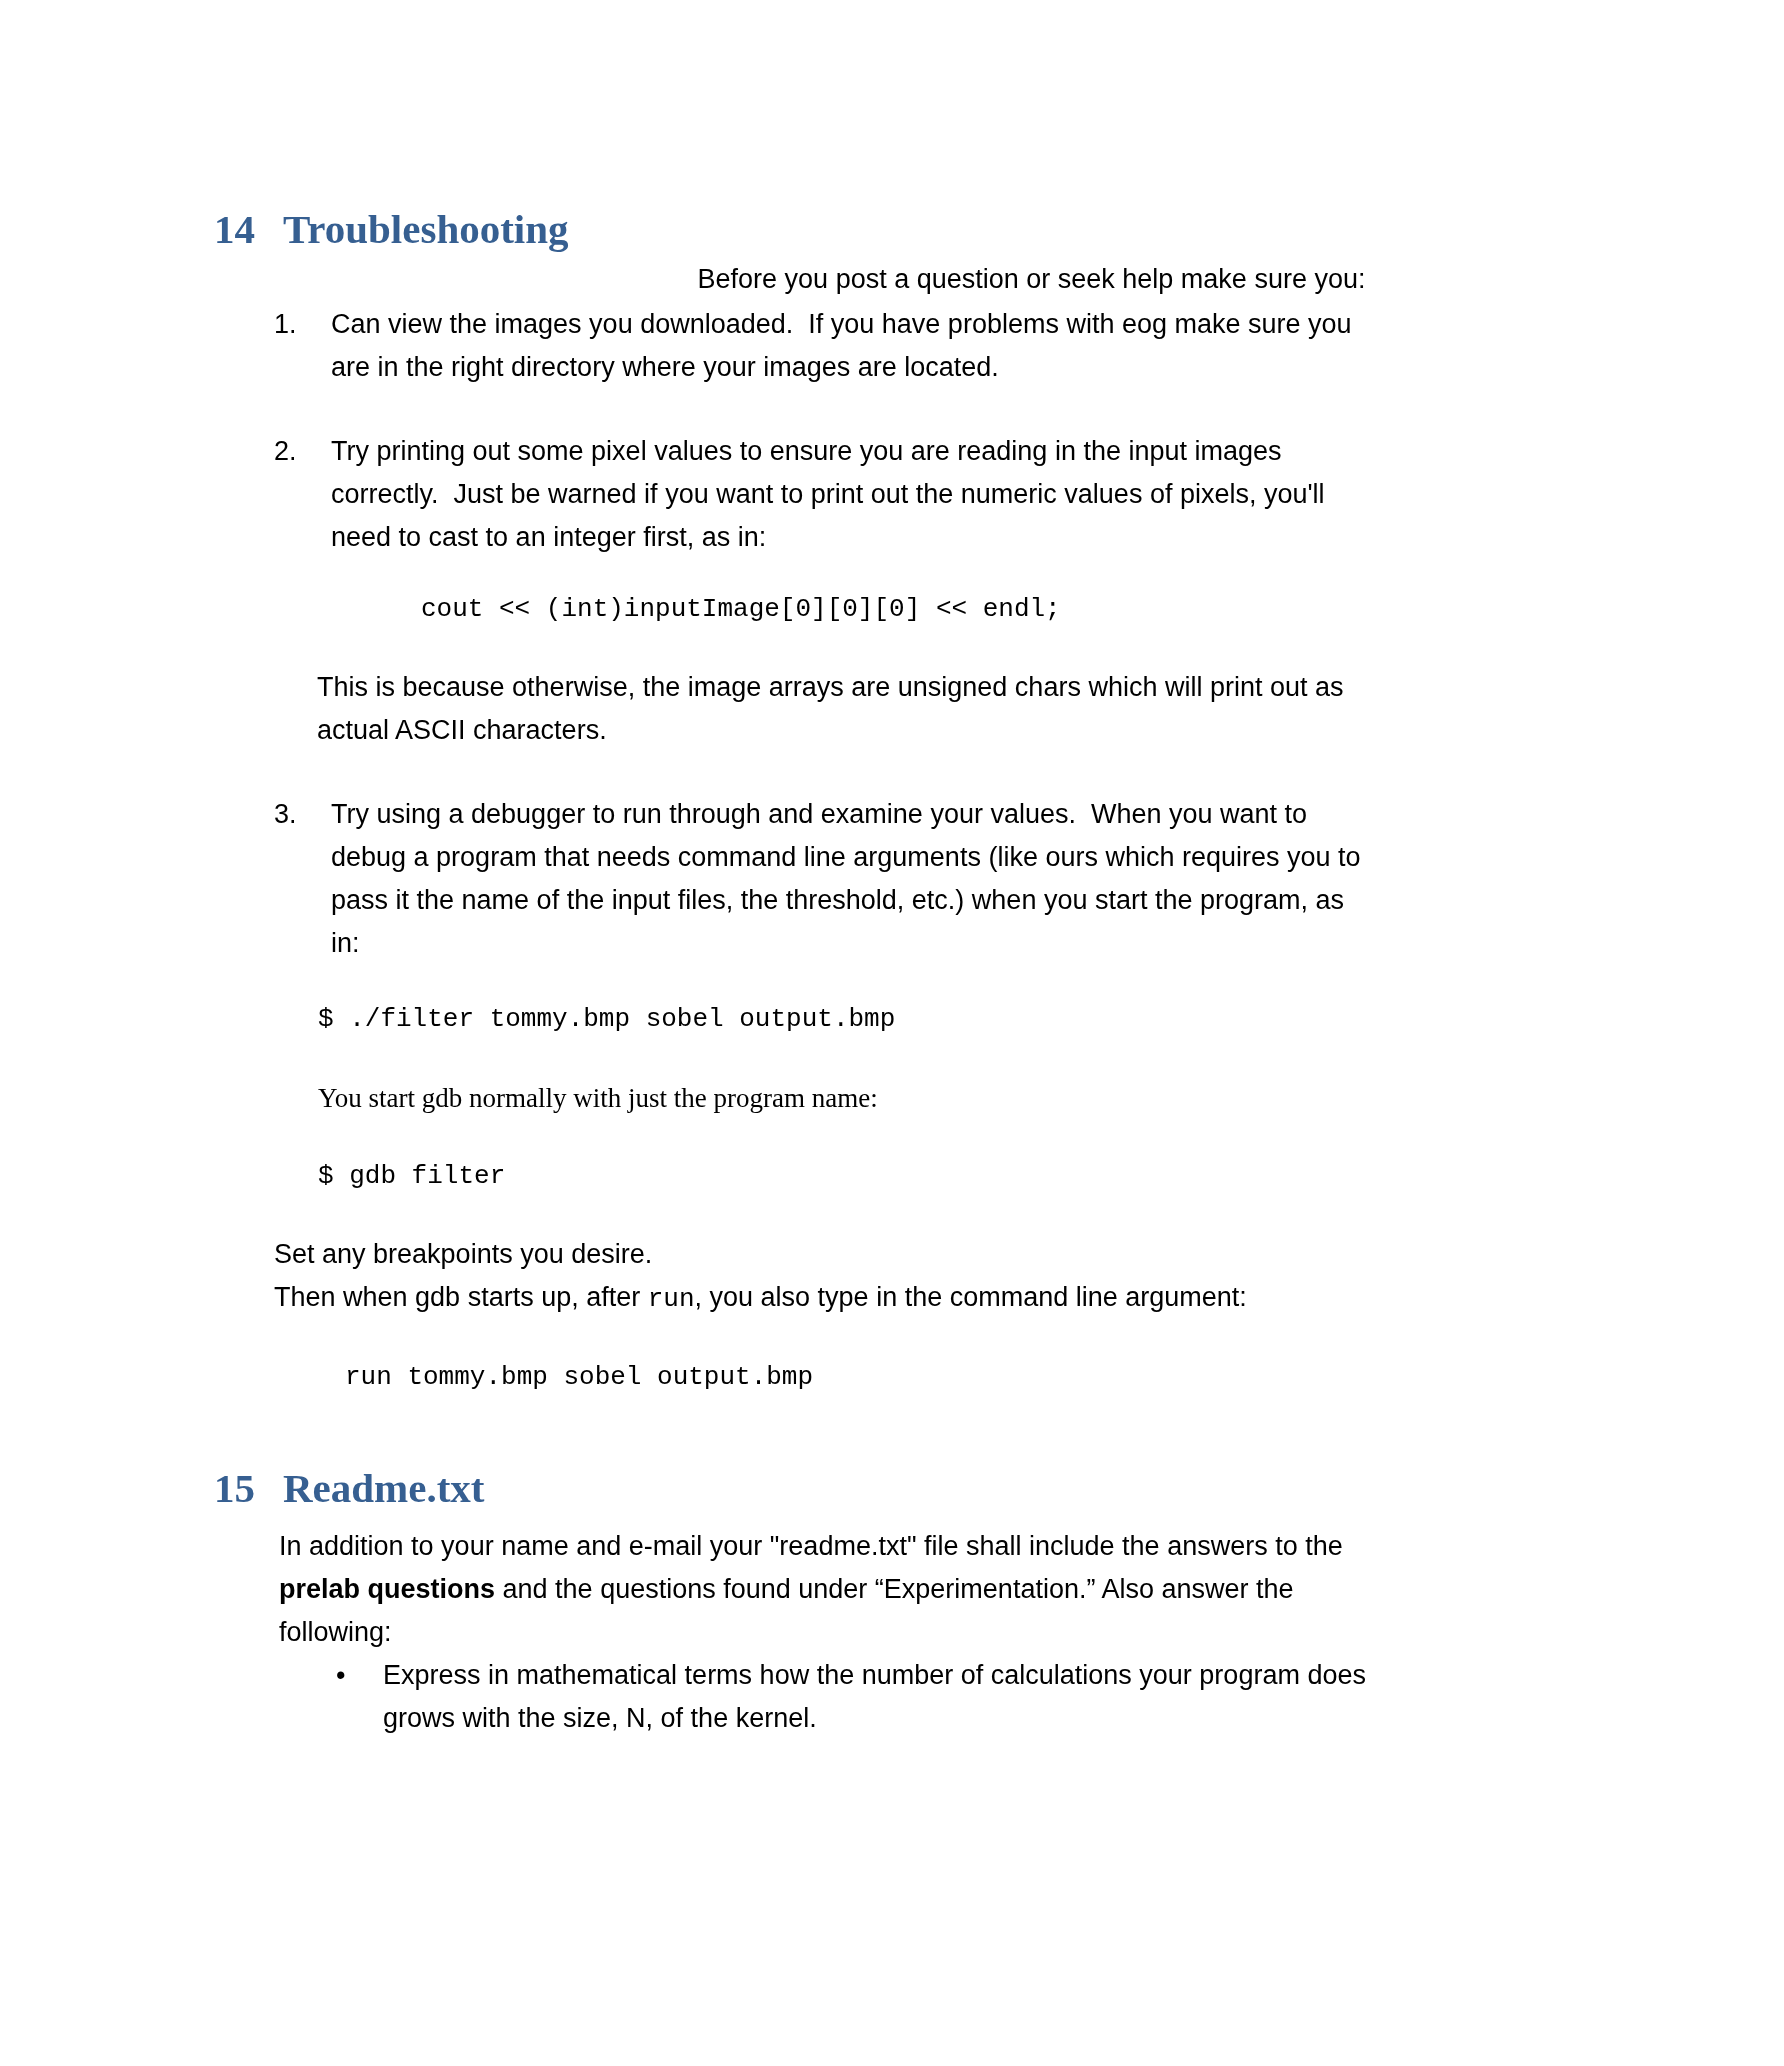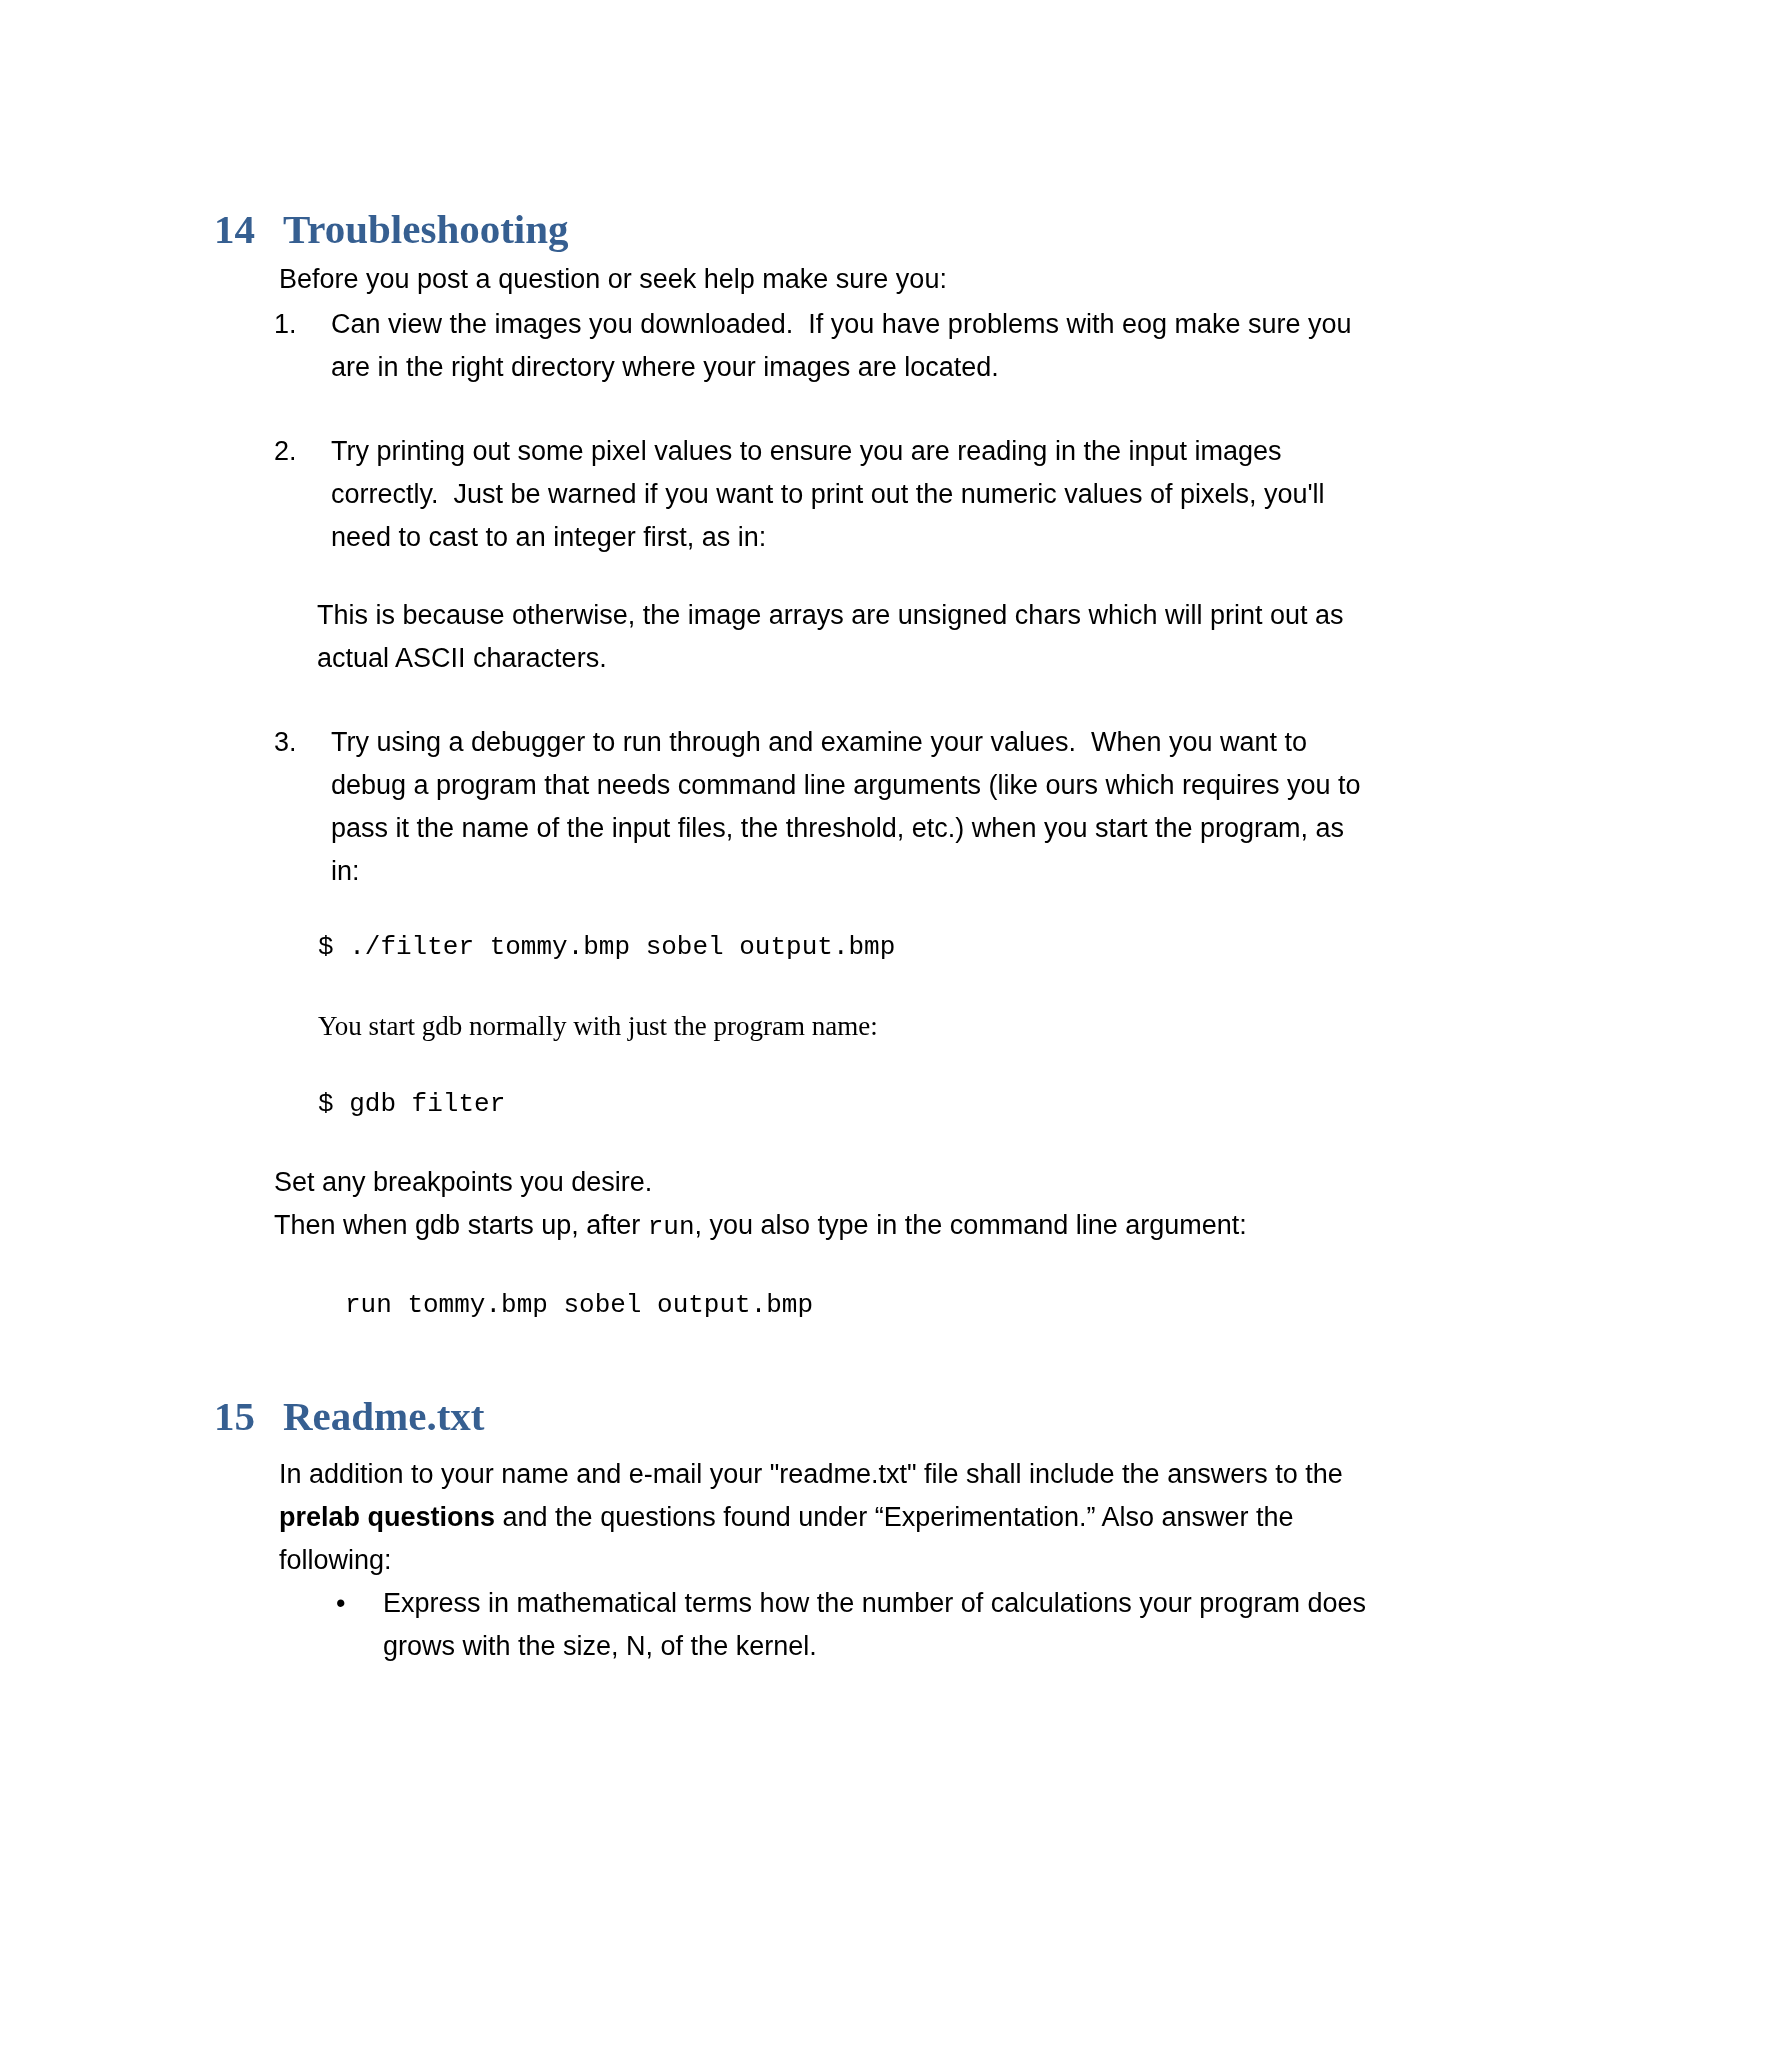--- a/index.html
+++ b/index.html
@@ -56,21 +56,21 @@
     line-height: 43px;
   }
   .bullet-row { display: flex; }
   .bullet-glyph {
     flex: 0 0 47px;
     font-size: 27px;
     line-height: 43px;
   }
   
   .h14        { margin: 202px 16px 0 214px; }
-  .intro      { margin: 2.1px 0 0 279px; }
+  .intro      { margin: 2.1px 0 0 279px; text-align: center; }
   .item1      { margin: 2.1px 0 0 274px; }
   .item2      { margin: 41px 0 0 274px; }
   .code-cout  { margin: 29px 0 0 421px; }
   .para-ascii { margin: 35px 0 0 317px; }
   .item3      { margin: 41px 0 0 274px; }
   .code-filter{ margin: 33px 0 0 318px; }
   .gdb-start  { margin: 36px 6px 0 318px; font-family: Liberation Serif, serif; }
   .code-gdb   { margin: 35px 0 0 318px; }
   .set-any    { margin: 35px 4px 0 274px; }
   .then-gdb   { margin: 0 0 0 274px; }
@@ -94,20 +94,21 @@
 are in the right directory where your images are located.</div>
   </div>
 
   <div class="list-row item2">
     <span class="list-num">2.</span>
     <div class="body-text">Try printing out some pixel values to ensure you are reading in the input images
 correctly.  Just be warned if you want to print out the numeric values of pixels, you'll
 need to cast to an integer first, as in:</div>
   </div>
 
+  <div class="mono code-cout">cout &lt;&lt; (int)inputImage[0][0][0] &lt;&lt; endl;</div>
 
   <div class="body-text para-ascii">This is because otherwise, the image arrays are unsigned chars which will print out as
 actual ASCII characters.</div>
 
   <div class="list-row item3">
     <span class="list-num">3.</span>
     <div class="body-text">Try using a debugger to run through and examine your values.  When you want to
 debug a program that needs command line arguments (like ours which requires you to
 pass it the name of the input files, the threshold, etc.) when you start the program, as
 in:</div>

